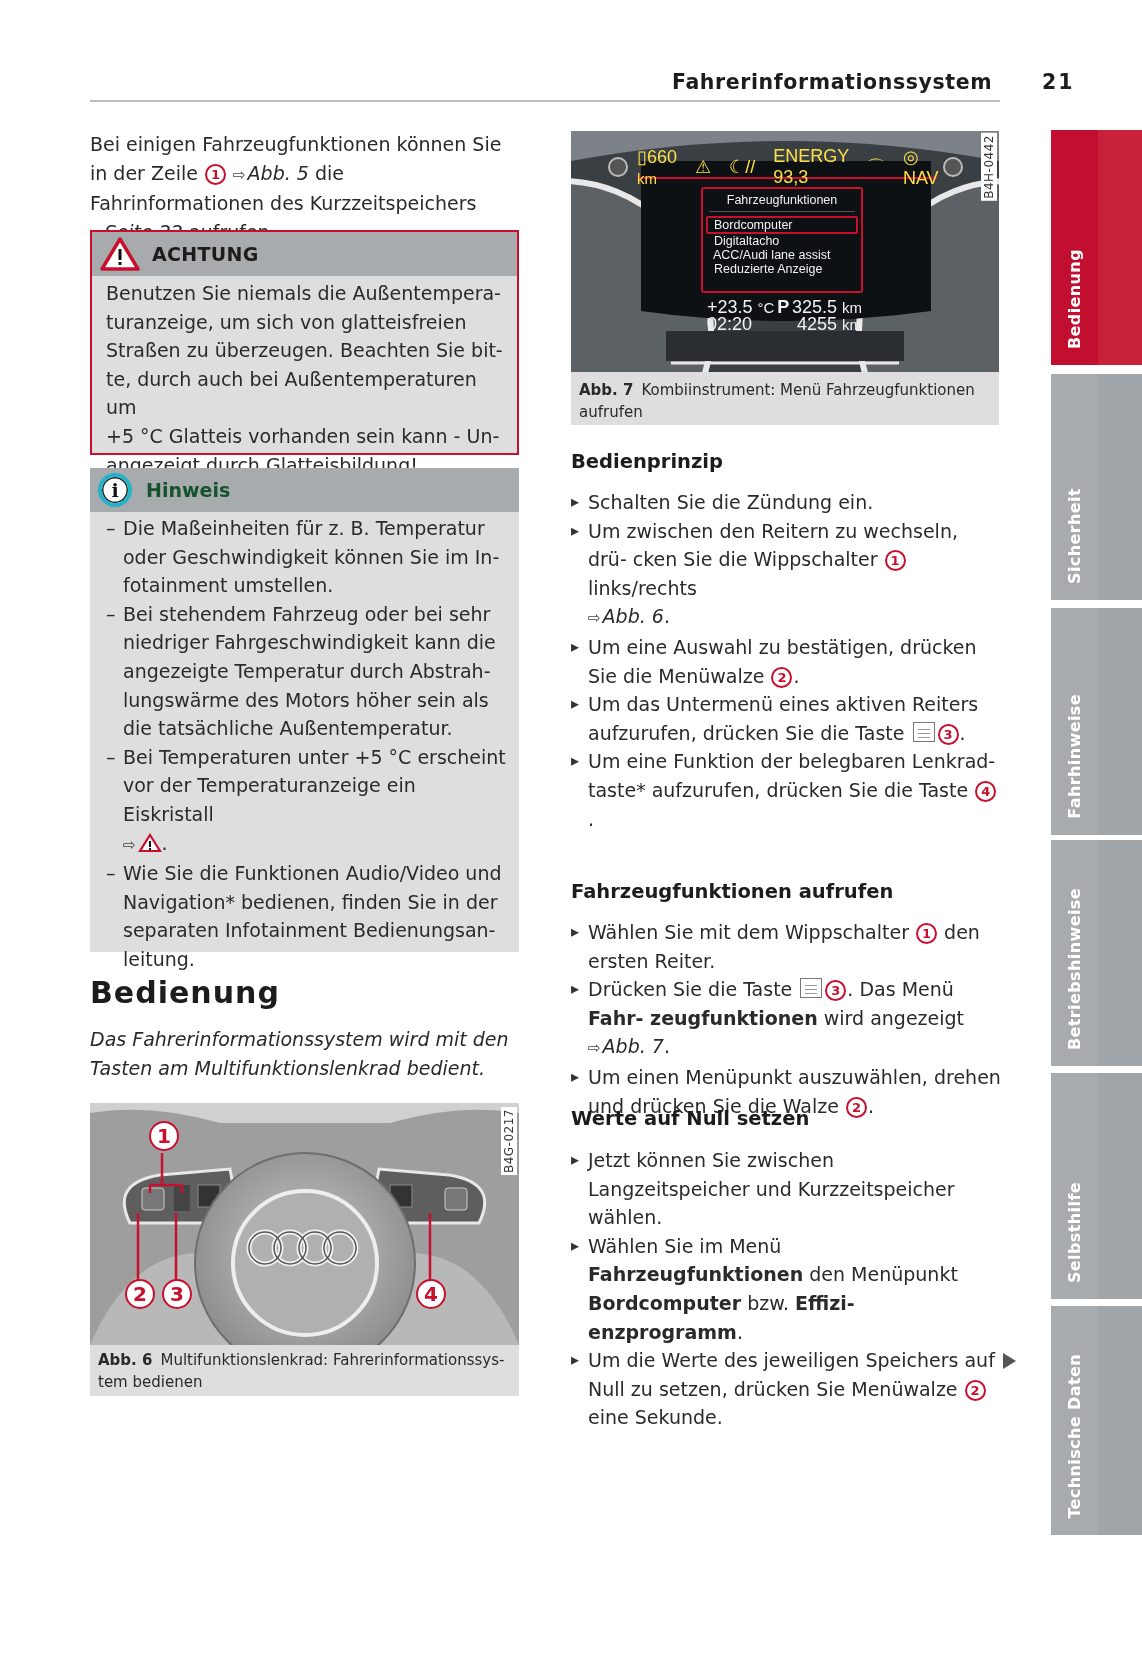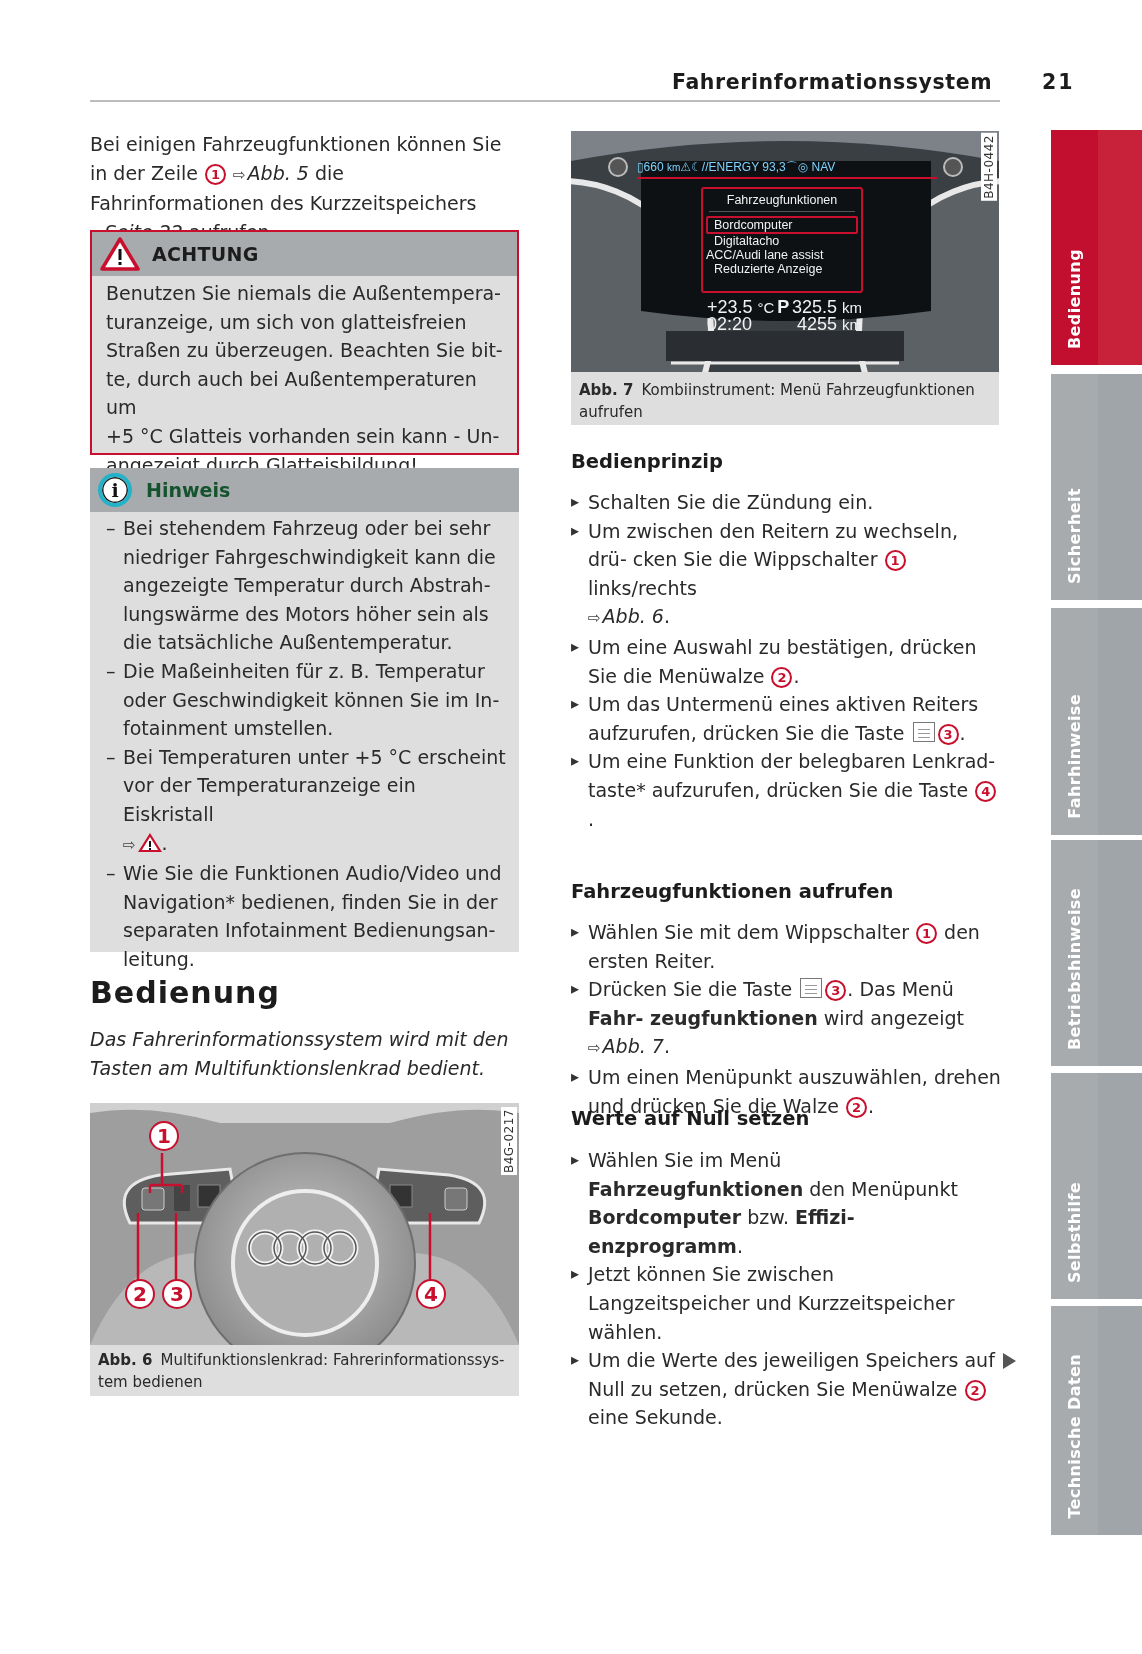--- a/index.html
+++ b/index.html
@@ -108,22 +108,22 @@
     <div>angezeigt durch Glatteisbildung!</div>
   </div>
 </div>
 
 <div class="abs note">
   <div class="note-head">
     <div class="info-ic">i</div>
     <span class="lbl">Hinweis</span>
   </div>
   <ul>
+    <li>Die Maßeinheiten für z. B. Temperatur oder Geschwindigkeit können Sie im In- fotainment umstellen.</li>
     <li>Bei stehendem Fahrzeug oder bei sehr niedriger Fahrgeschwindigkeit kann die angezeigte Temperatur durch Abstrah- lungswärme des Motors höher sein als die tatsächliche Außentemperatur.</li>
-    <li>Die Maßeinheiten für z. B. Temperatur oder Geschwindigkeit können Sie im In- fotainment umstellen.</li>
     <li><span>Bei Temperaturen unter +5 °C erscheint vor der Temperaturanzeige ein Eiskristall</span><br>
       <span class="arrow">⇨</span><svg width="24" height="20" viewBox="0 0 24 20" style="vertical-align:-3px">
           <polygon points="12,2 22,18 2,18" fill="#fff" stroke="#c8102e" stroke-width="2.2"></polygon>
           <rect x="11" y="8" width="2" height="6" fill="#111"></rect>
           <rect x="11" y="15" width="2" height="2" fill="#111"></rect>
         </svg>.</li>
     <li>Wie Sie die Funktionen Audio/Video und Navigation* bedienen, finden Sie in der separaten Infotainment Bedienungsan- leitung.</li>
   </ul>
 </div>
 
@@ -190,33 +190,33 @@
       <rect width="428" height="241" fill="#3a3f44"></rect>
       <path d="M0,30 Q214,-10 428,30 L428,0 L0,0 Z" fill="#7c8288"></path>
       <circle cx="-10" cy="200" r="150" fill="#5c6166" stroke="#e8e8e8" stroke-width="6"></circle>
       <circle cx="438" cy="200" r="150" fill="#5c6166" stroke="#e8e8e8" stroke-width="6"></circle>
       <rect x="95" y="200" width="238" height="30" fill="#2a2e32"></rect>
       <line x1="100" y1="232" x2="328" y2="232" stroke="#e8e8e8" stroke-width="3"></line>
       <circle cx="47" cy="36" r="9" fill="#555" stroke="#bbb" stroke-width="2"></circle>
       <circle cx="382" cy="36" r="9" fill="#555" stroke="#bbb" stroke-width="2"></circle>
       <path d="M70,30 L360,30 L360,180 Q214,200 70,180 Z" fill="#0e1114"></path>
     </svg>
-    <div class="abs" style="left:66px;top:26px;width:300px;height:22px;border-bottom:2px solid #c8102e;display:flex;align-items:center;gap:0;color:#7dd3fc;font-family:'Liberation Sans',sans-serif;font-size:12px;">
+    <div class="abs" style="left:66px;top:26px;width:300px;height:22px;border-bottom:2px solid #c8102e;display:flex;align-items:center;gap:18px;color:#fde047;font-family:'Liberation Sans',sans-serif;font-size:18px;">
       <span>▯<span>660</span> <small>km</small></span>
       <span>⚠</span>
       <span>☾//</span>
       <span>ENERGY 93,3</span>
       <span>⌒</span>
       <span>◎ <span>NAV</span></span>
     </div>
     <div class="abs" style="left:130px;top:56px;width:162px;height:106px;border:2px solid #c8102e;border-radius:3px;color:#f2f2f2;font-family:'Liberation Sans',sans-serif;font-size:12.5px;">
       <div style="text-align:center;padding:4px 0 4px;border-bottom:1px solid #555;margin:0 6px">Fahrzeugfunktionen</div>
       <div style="margin:4px 3px 0;border:2px solid #c8102e;border-radius:2px;padding:0 6px">Bordcomputer</div>
       <div style="padding:0 11px">Digitaltacho</div>
-      <div style="padding:0 3px">ACC/Audi lane assist</div>
+      <div style="padding:0 10px">ACC/Audi lane assist</div>
       <div style="padding:0 11px">Reduzierte Anzeige</div>
     </div>
     <div class="abs" style="left:136px;top:168px;width:155px;color:#f2f2f2;font-family:'Liberation Sans',sans-serif;font-size:18px;line-height:16px">
       <div style="display:flex;justify-content:space-between">
         <span><span>+23.5</span> <small>°C</small></span>
         <b>P</b>
         <span><span>325.5</span> <small>km</small></span>
       </div>
       <div style="display:flex;justify-content:space-between">
         <span>02:20</span>
@@ -241,22 +241,22 @@
 
 <div class="abs h2" style="left:571px;top:880px">Fahrzeugfunktionen aufrufen</div>
 <ul class="abs steps" style="left:571px;top:918px">
   <li><span>Wählen Sie mit dem Wippschalter</span> <span class="circ">1</span> <span>den ersten Reiter.</span></li>
   <li><span>Drücken Sie die Taste</span> <span class="menu-key"></span><span class="circ">3</span><span>. Das Menü</span> <b>Fahr- zeugfunktionen</b> <span>wird angezeigt</span> <span class="arrow">⇨</span><span class="it">Abb. 7</span>.</li>
   <li><span>Um einen Menüpunkt auszuwählen, drehen und drücken Sie die Walze</span> <span class="circ">2</span>.</li>
 </ul>
 
 <div class="abs h2" style="left:571px;top:1107px">Werte auf Null setzen</div>
 <ul class="abs steps" style="left:571px;top:1146px">
+  <li>Jetzt können Sie zwischen Langzeitspeicher und Kurzzeitspeicher wählen.</li>
   <li><span>Wählen Sie im Menü</span> <b>Fahrzeugfunktionen</b> <span>den Menüpunkt</span> <b>Bordcomputer</b> <span>bzw.</span> <b>Effizi- enzprogramm</b>.</li>
-  <li>Jetzt können Sie zwischen Langzeitspeicher und Kurzzeitspeicher wählen.</li>
   <li><span>Um die Werte des jeweiligen Speichers auf Null zu setzen, drücken Sie Menüwalze</span> <span class="circ">2</span> <span>eine Sekunde.</span></li>
 </ul>
 <div class="abs next-arrow"></div>
 
 <div class="tab" style="top:130px;height:235px;background:#c8223a">
   <div class="lane" style="background:#c20f2f">
       <span class="lbl">Bedienung</span>
     </div>
 </div>
 <div class="tab" style="top:374px;height:226px;background:#a0a5a9">

